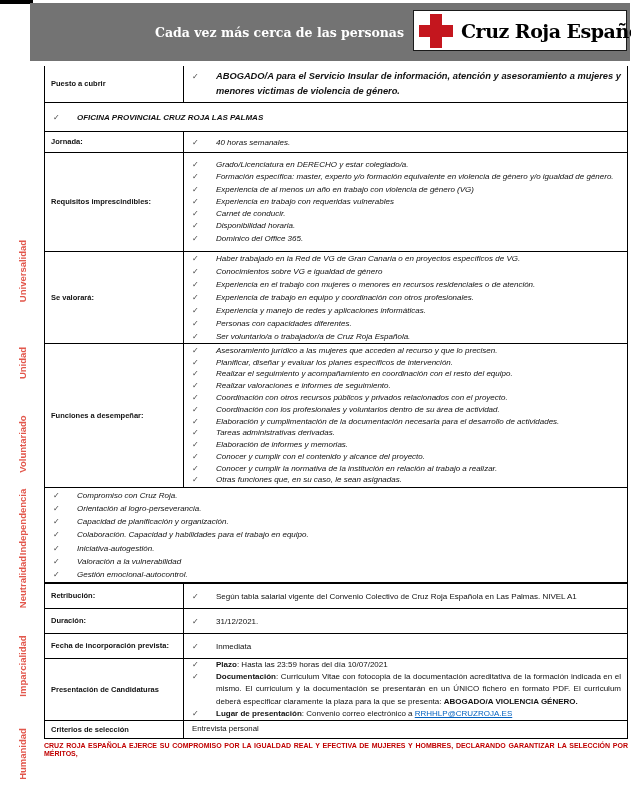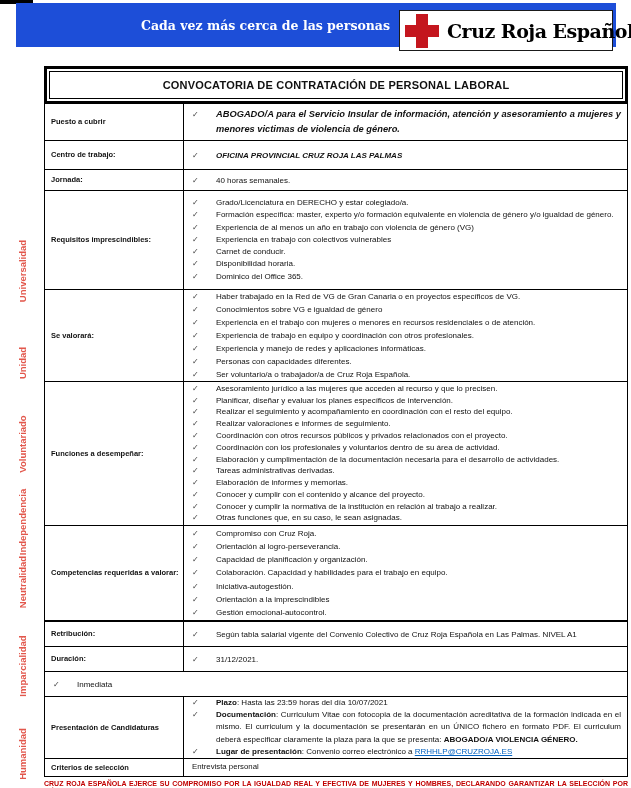--- a/index.html
+++ b/index.html
@@ -2,21 +2,21 @@
 <html><head>
 <meta charset="utf-8">
 <style>
   html,body{margin:0;padding:0;}
   body{width:631px;height:788px;position:relative;overflow:hidden;background:#fff;
        font-family:"Liberation Sans",sans-serif;color:#111;}
 
   .corner-mark{position:absolute;left:0;top:0;width:33px;height:4px;background:#000;}
 
   
-  .band{position:absolute;left:16px;top:3px;width:600px;height:44px;background:#1d4ed8;}
+  .band{position:absolute;left:30px;top:3px;width:600px;height:58px;background:#737373;}
   .tagline{position:absolute;right:226px;top:50%;transform:translateY(-50%);
            color:#fff;font-family:"DejaVu Serif",serif;font-weight:bold;font-size:12.5px;white-space:nowrap;}
   .logo{position:absolute;right:3px;top:7px;width:214px;height:41px;background:#fff;
         border:1px solid #1a1a1a;display:flex;align-items:center;box-sizing:border-box;}
   .cross{position:relative;width:34px;height:34px;flex:0 0 34px;margin-left:5px;}
   .cross::before{content:"";position:absolute;left:11px;top:0;width:12px;height:34px;background:#C4161E;}
   .cross::after{content:"";position:absolute;left:0;top:11px;width:34px;height:12px;background:#C4161E;}
   .brand{font-family:"DejaVu Serif",serif;font-weight:bold;font-size:19px;color:#000;
          margin-left:8px;white-space:nowrap;letter-spacing:-0.5px;}
 
@@ -42,21 +42,21 @@
   .tbl{border:1px solid #000;border-top:0;box-sizing:border-box;}
   .row{display:flex;border-top:1px solid #000;box-sizing:border-box;}
   .row:first-child{border-top:0;}
   .lbl{flex:0 0 139px;border-right:1px solid #000;display:flex;align-items:center;
        padding:2px 0 2px 6px;box-sizing:border-box;font-weight:bold;font-size:7.5px;line-height:9.5px;}
   .cnt{flex:1;padding:2px 6px 2px 8px;box-sizing:border-box;overflow:hidden;
        display:flex;flex-direction:column;justify-content:center;font-size:8px;}
   .item{display:flex;}
   .chk{flex:0 0 24px;color:#3d3d3d;font-size:8px;}
   .txt{flex:1;text-align:justify;}
-  .it .txt{}
+  .it .txt{font-style:italic;}
   .bi .txt{font-style:italic;font-weight:bold;}
 
   .r-puesto{height:36px}
   .r-puesto .cnt{font-size:9.3px}
   .r-puesto .item{line-height:15px}
   .r-centro{height:29px}
   .r-jornada{height:21px}
   .r-requisitos{height:99px}
   .r-requisitos .item{line-height:12.2px}
   .r-valorara{height:92px}
@@ -96,35 +96,31 @@
     <span>Universalidad</span>
     <span>Unidad</span>
     <span>Voluntariado</span>
     <span>Independencia</span>
     <span>Neutralidad</span>
     <span>Imparcialidad</span>
     <span>Humanidad</span>
   </aside>
 
 <main class="doc">
-  <div class="title-box">
-    <h1>CONVOCATORIA DE CONTRATACIÓN DE PERSONAL LABORAL</h1>
-  </div>
   <div class="tbl" id="tbl">
       <div class="row r-puesto bi">
         <div class="lbl">Puesto a cubrir</div>
         <div class="cnt">
           <div class="item">
             <span class="chk">✓</span>
             <span class="txt"><span>ABOGADO/A para el Servicio Insular de información, atención y asesoramiento a mujeres y menores victimas de violencia de género.</span></span>
           </div>
         </div>
       </div>
       <div class="row r-centro bi">
-        <div class="lbl">Centro de trabajo:</div>
         <div class="cnt">
           <div class="item">
             <span class="chk">✓</span>
             <span class="txt"><span>OFICINA PROVINCIAL CRUZ ROJA LAS PALMAS</span></span>
           </div>
         </div>
       </div>
       <div class="row r-jornada it">
         <div class="lbl">Jornada:</div>
         <div class="cnt">
@@ -144,21 +140,21 @@
           <div class="item">
             <span class="chk">✓</span>
             <span class="txt"><span>Formación específica: master, experto y/o formación equivalente en violencia de género y/o igualdad de género.</span></span>
           </div>
           <div class="item">
             <span class="chk">✓</span>
             <span class="txt"><span>Experiencia de al menos un año en trabajo con violencia de género (VG)</span></span>
           </div>
           <div class="item">
             <span class="chk">✓</span>
-            <span class="txt"><span>Experiencia en trabajo con colectivos vulnerables</span></span>
+            <span class="txt"><span>Experiencia en trabajo con requeridas vulnerables</span></span>
           </div>
           <div class="item">
             <span class="chk">✓</span>
             <span class="txt"><span>Carnet de conducir.</span></span>
           </div>
           <div class="item">
             <span class="chk">✓</span>
             <span class="txt"><span>Disponibilidad horaria.</span></span>
           </div>
           <div class="item">
@@ -247,21 +243,20 @@
             <span class="chk">✓</span>
             <span class="txt"><span>Conocer y cumplir la normativa de la institución en relación al trabajo a realizar.</span></span>
           </div>
           <div class="item">
             <span class="chk">✓</span>
             <span class="txt"><span>Otras funciones que, en su caso, le sean asignadas.</span></span>
           </div>
         </div>
       </div>
       <div class="row r-competencias it">
-        <div class="lbl">Competencias requeridas a valorar:</div>
         <div class="cnt">
           <div class="item">
             <span class="chk">✓</span>
             <span class="txt"><span>Compromiso con Cruz Roja.</span></span>
           </div>
           <div class="item">
             <span class="chk">✓</span>
             <span class="txt"><span>Orientación al logro-perseverancia.</span></span>
           </div>
           <div class="item">
@@ -271,21 +266,21 @@
           <div class="item">
             <span class="chk">✓</span>
             <span class="txt"><span>Colaboración. Capacidad y habilidades para el trabajo en equipo.</span></span>
           </div>
           <div class="item">
             <span class="chk">✓</span>
             <span class="txt"><span>Iniciativa-autogestión.</span></span>
           </div>
           <div class="item">
             <span class="chk">✓</span>
-            <span class="txt"><span>Orientación a la imprescindibles</span></span>
+            <span class="txt"><span>Valoración a la vulnerabilidad</span></span>
           </div>
           <div class="item">
             <span class="chk">✓</span>
             <span class="txt"><span>Gestión emocional-autocontrol.</span></span>
           </div>
         </div>
       </div>
       <div class="row r-retribucion rg">
         <div class="lbl">Retribución:</div>
         <div class="cnt">
@@ -298,20 +293,21 @@
       <div class="row r-duracion rg">
         <div class="lbl">Duración:</div>
         <div class="cnt">
           <div class="item">
             <span class="chk">✓</span>
             <span class="txt"><span>31/12/2021.</span></span>
           </div>
         </div>
       </div>
       <div class="row r-fecha rg">
+        <div class="lbl">Fecha de incorporación prevista:</div>
         <div class="cnt">
           <div class="item">
             <span class="chk">✓</span>
             <span class="txt"><span>Inmediata</span></span>
           </div>
         </div>
       </div>
       <div class="row r-presentacion rg">
         <div class="lbl">Presentación de Candidaturas</div>
         <div class="cnt">

